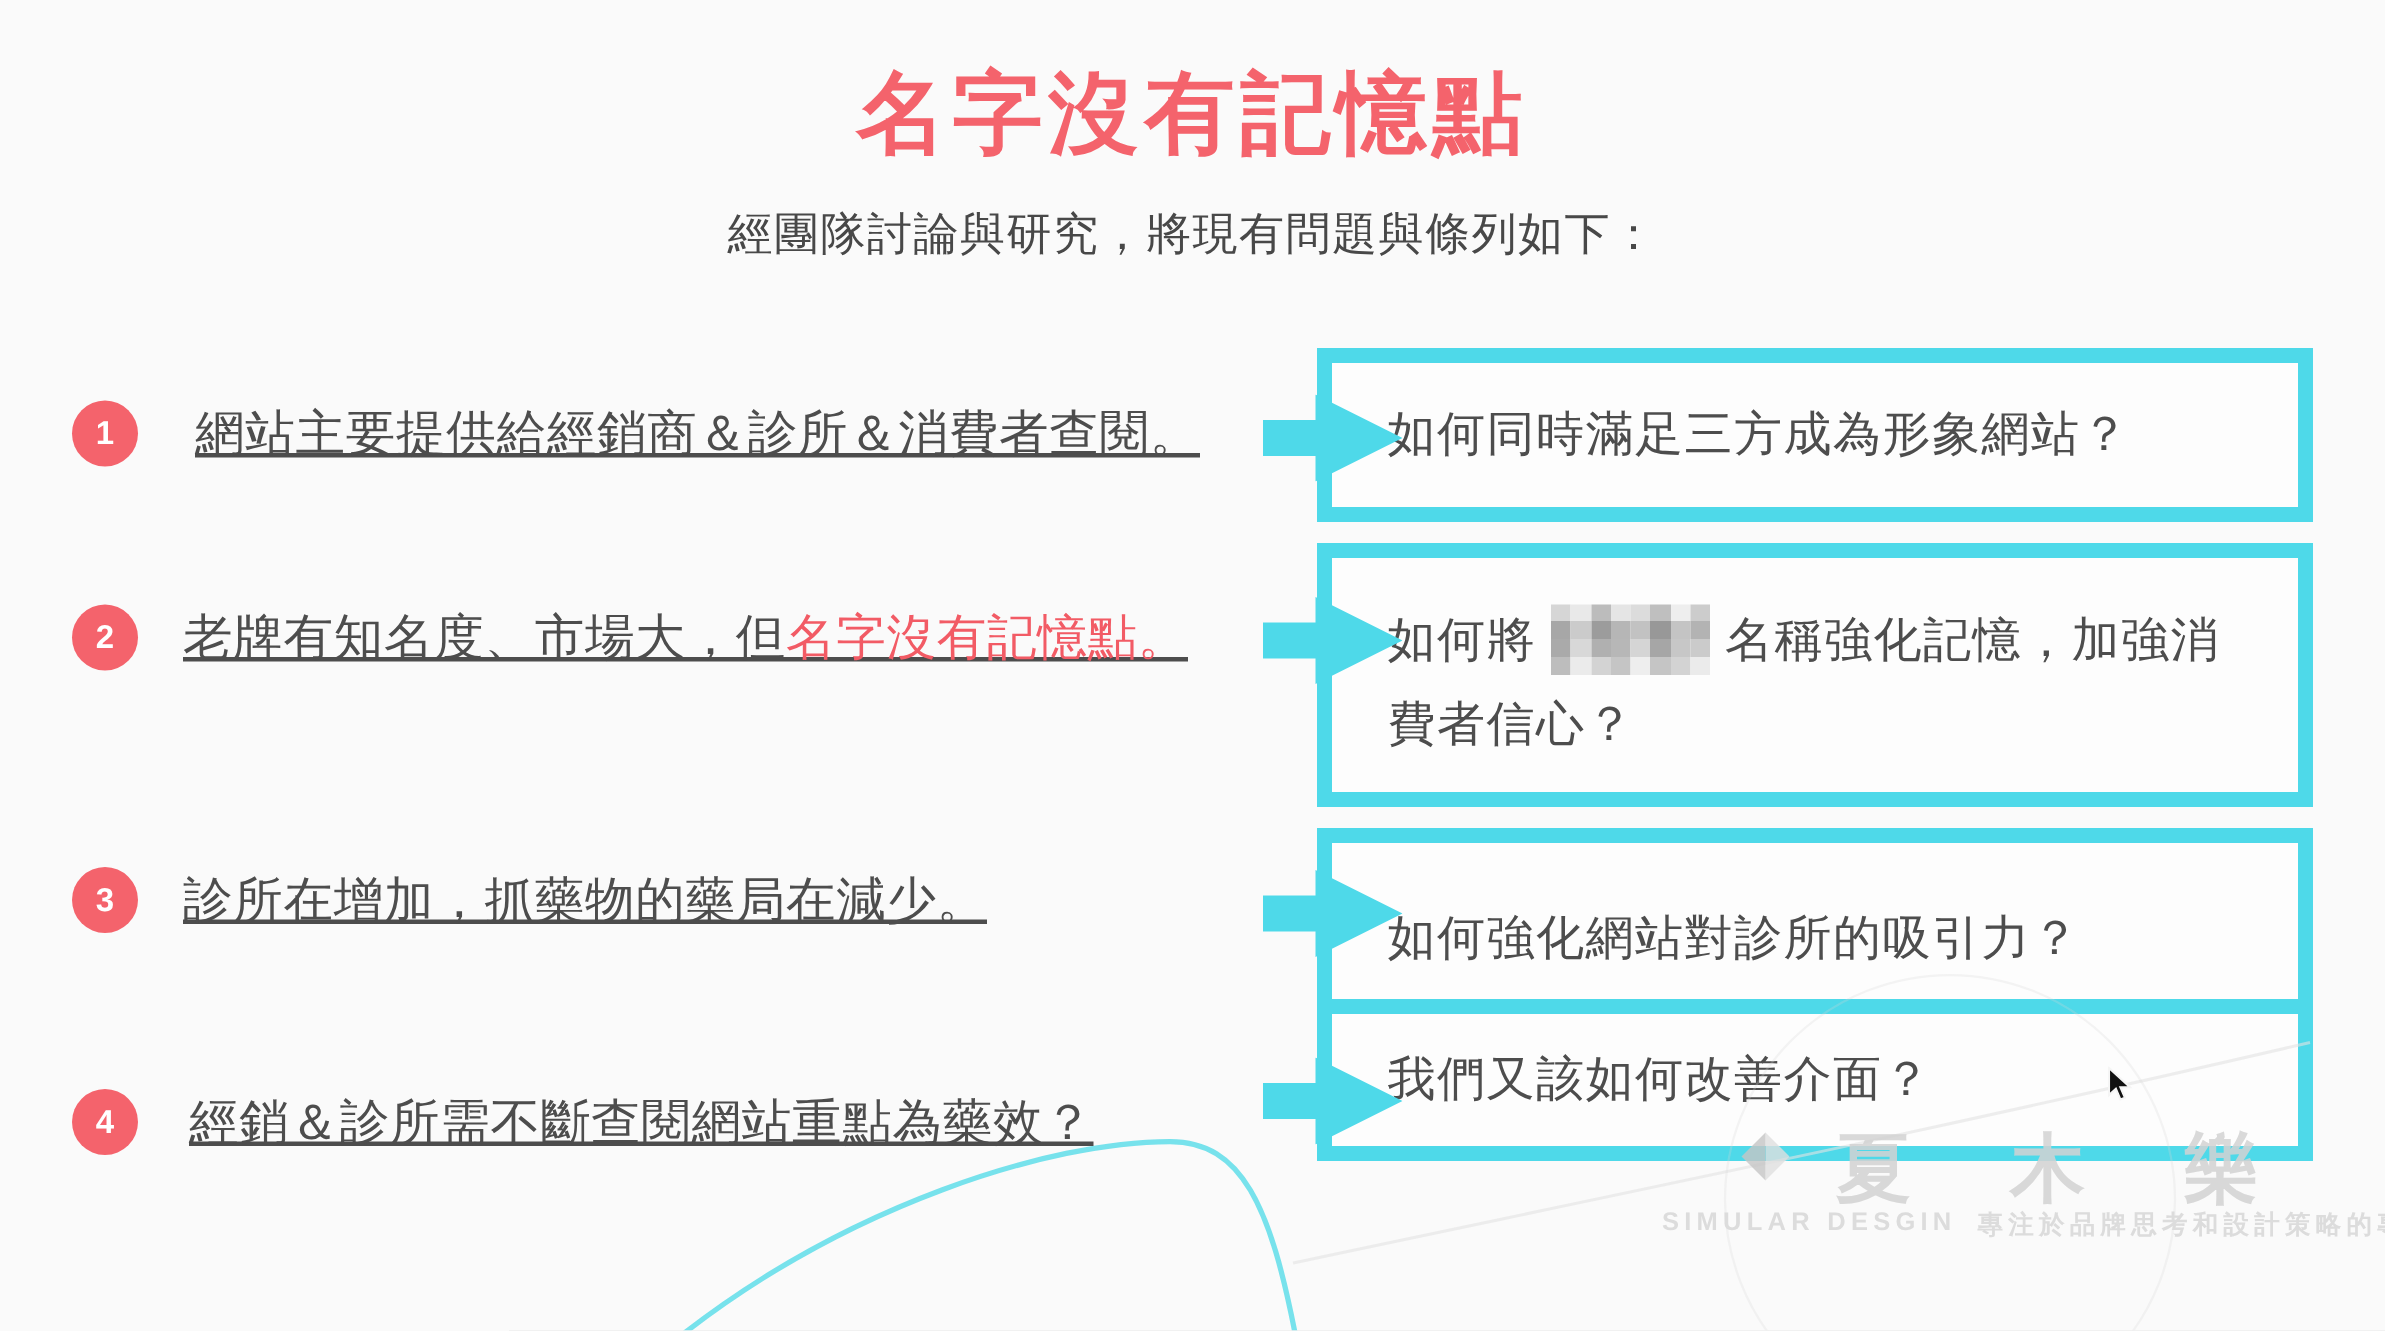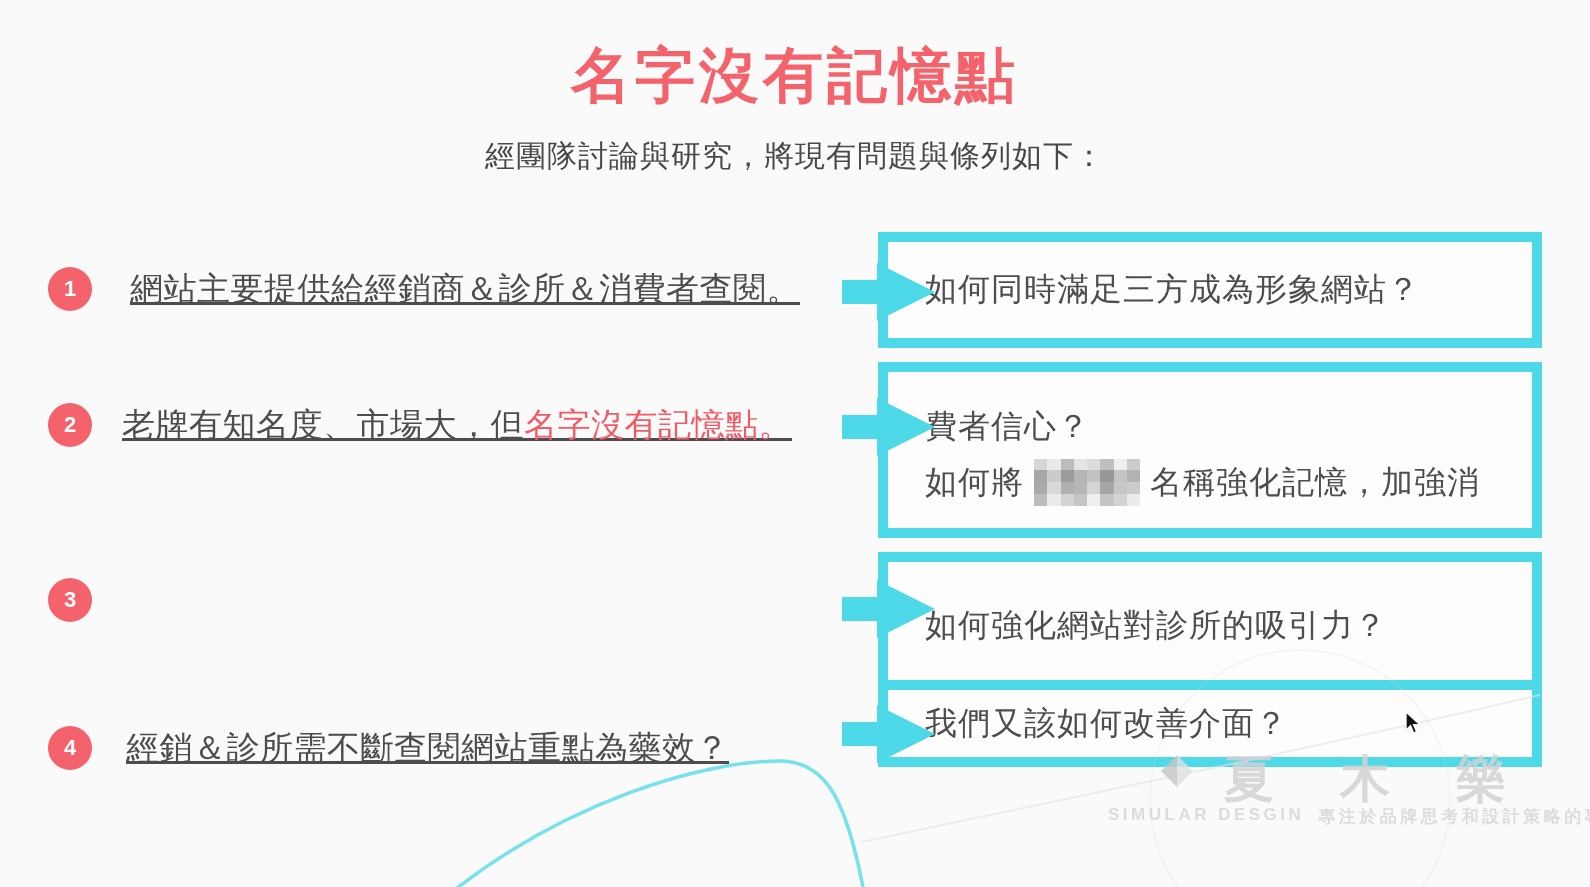--- a/index.html
+++ b/index.html
@@ -51,21 +51,21 @@
     background:#fdfdfd;
     display:flex; align-items:center;
   }
   .qbox .qtext {
     padding-left:37px; font-size:32px; letter-spacing:1px;
     color:#4d4d4d; white-space:nowrap;
   }
   .box1 { top:232px; height:116px; }
   .box2 { top:362px; height:176px; align-items:flex-start; }
   .box3 { top:552px; height:148px; }
-  .box4 { top:680px; height:87px; }
+  .box4 { top:666px; height:108px; }
   .box2 .q2-wrap { padding:26px 0 0 37px; font-size:32px; letter-spacing:1px; color:#4d4d4d; }
   .q2-line { line-height:56px; white-space:nowrap; display:flex; align-items:center; }
   .censor {
     display:inline-grid;
     grid-template-columns:repeat(8,1fr);
     grid-template-rows:repeat(4,1fr);
     width:106px; height:47px;
     margin:0 10px;
   }
   
@@ -112,37 +112,37 @@
       </div>
     </div>
     <div class="problem-row row2">
       <div class="num-badge">2</div>
       <div class="problem-text">
         <span>老牌有知名度、市場大，但</span><span class="hl">名字沒有記憶點。</span>
       </div>
     </div>
     <div class="problem-row row3">
       <div class="num-badge">3</div>
+      <div class="problem-text">
+        <span>診所在增加，抓藥物的藥局在減少。</span>
+      </div>
     </div>
     <div class="problem-row row4">
       <div class="num-badge">4</div>
       <div class="problem-text">
         <span>經銷＆診所需不斷查閱網站重點為藥效？</span>
       </div>
     </div>
 
     <div class="qbox box1">
       <div class="qtext">如何同時滿足三方成為形象網站？</div>
     </div>
 
     <div class="qbox box2">
       <div class="q2-wrap">
-        <div class="q2-line">
-          <span>費者信心？</span>
-        </div>
         <div class="q2-line">
           <span>如何將</span>
           <span class="censor" id="censor-block">
               <span style="background: rgb(214, 214, 214);"></span>
               <span style="background: rgb(233, 233, 233);"></span>
               <span style="background: rgb(188, 188, 188);"></span>
               <span style="background: rgb(229, 229, 229);"></span>
               <span style="background: rgb(220, 220, 220);"></span>
               <span style="background: rgb(191, 191, 191);"></span>
               <span style="background: rgb(238, 238, 238);"></span>
@@ -167,20 +167,23 @@
               <span style="background: rgb(235, 235, 235);"></span>
               <span style="background: rgb(211, 211, 211);"></span>
               <span style="background: rgb(197, 197, 197);"></span>
               <span style="background: rgb(238, 238, 238);"></span>
               <span style="background: rgb(197, 197, 197);"></span>
               <span style="background: rgb(211, 211, 211);"></span>
               <span style="background: rgb(235, 235, 235);"></span>
             </span>
           <span>名稱強化記憶，加強消</span>
         </div>
+        <div class="q2-line">
+          <span>費者信心？</span>
+        </div>
       </div>
     </div>
 
     <div class="qbox box3">
       <div class="qtext">如何強化網站對診所的吸引力？</div>
     </div>
 
     <div class="qbox box4">
       <div class="qtext">我們又該如何改善介面？</div>
     </div>

